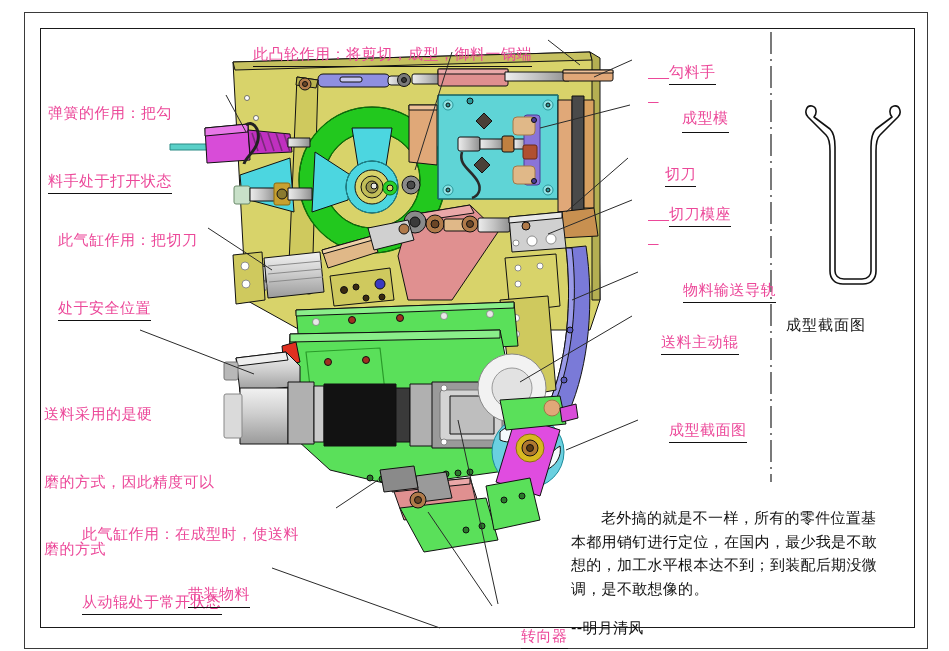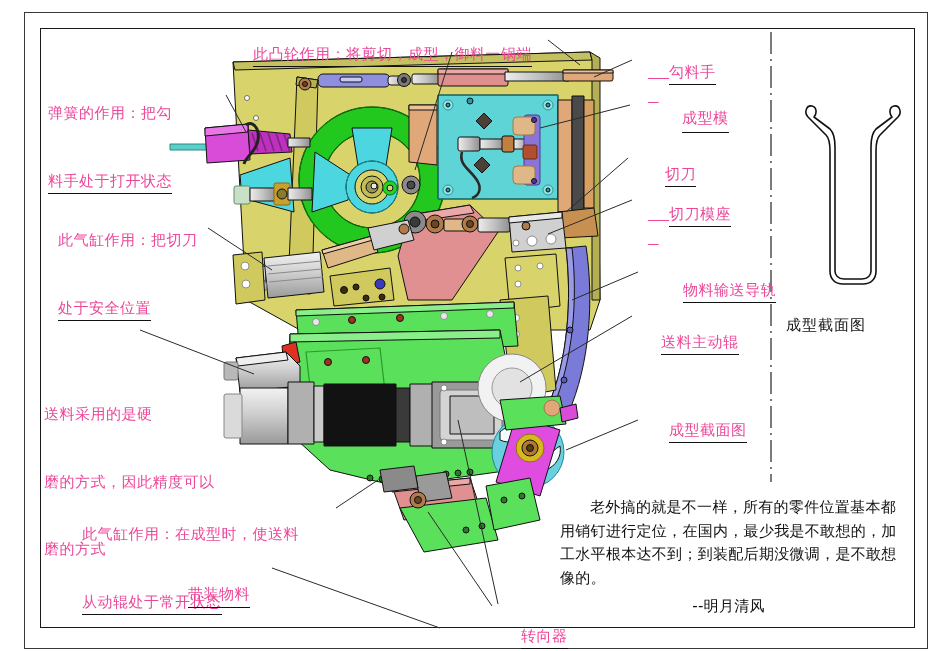--- a/index.html
+++ b/index.html
@@ -56,25 +56,25 @@
     position: absolute;
     left: 556px;
     top: 492px;
     width: 345px;
     font-size: 15px;
     line-height: 1.58;
     color: #111;
     letter-spacing: 0.3px;
   }
   .commentary p {
-    margin: 4px;
+    margin: 15px;
     text-indent: 2em;
   }
   .commentary .sig {
-    text-align: center;
+    text-align: left;
     text-indent: 0;
     margin-top: 1px;
   }
   
   .xsec-caption {
     position: absolute;
     left: 786px;
     top: 292px;
     font-size: 15px;
     color: #111;

